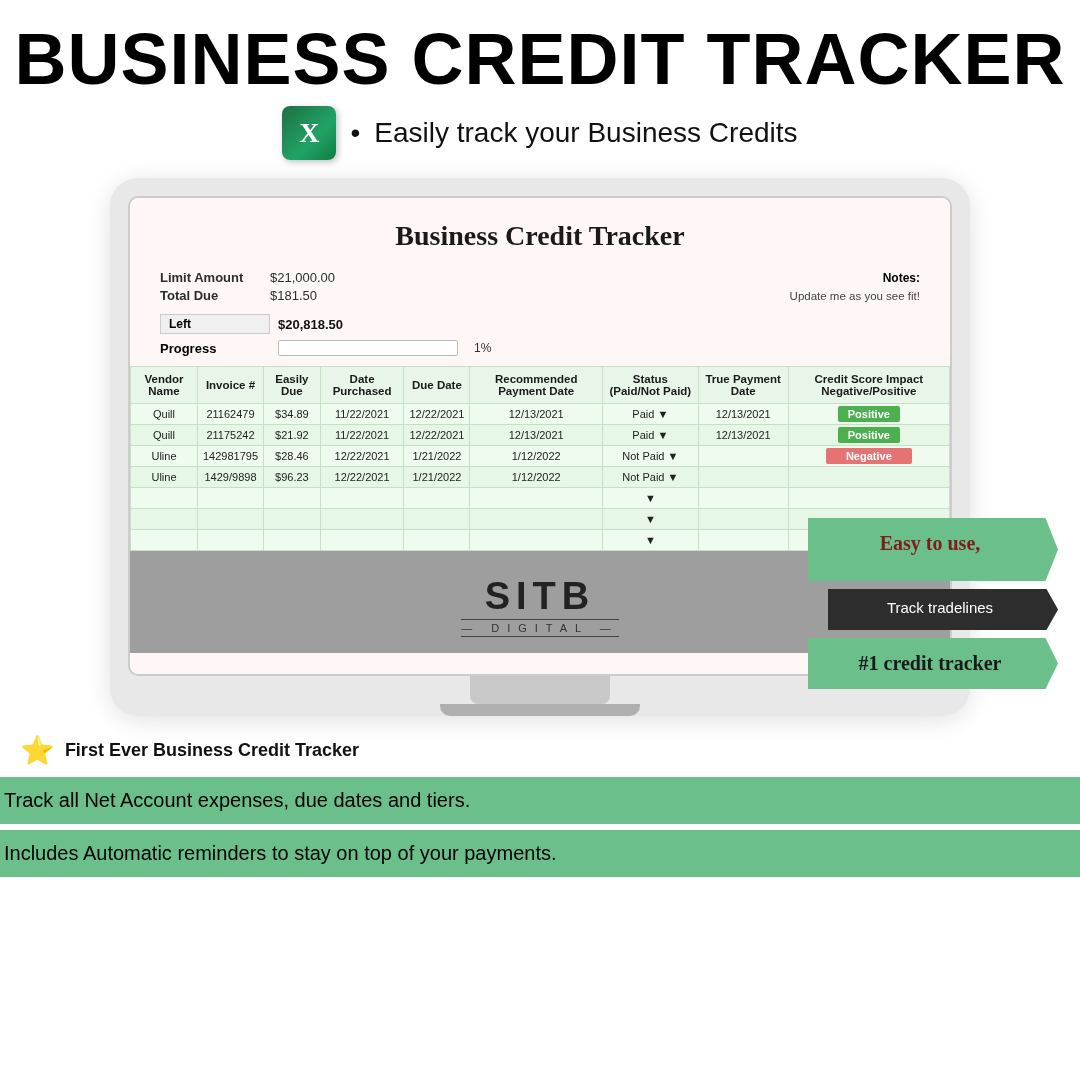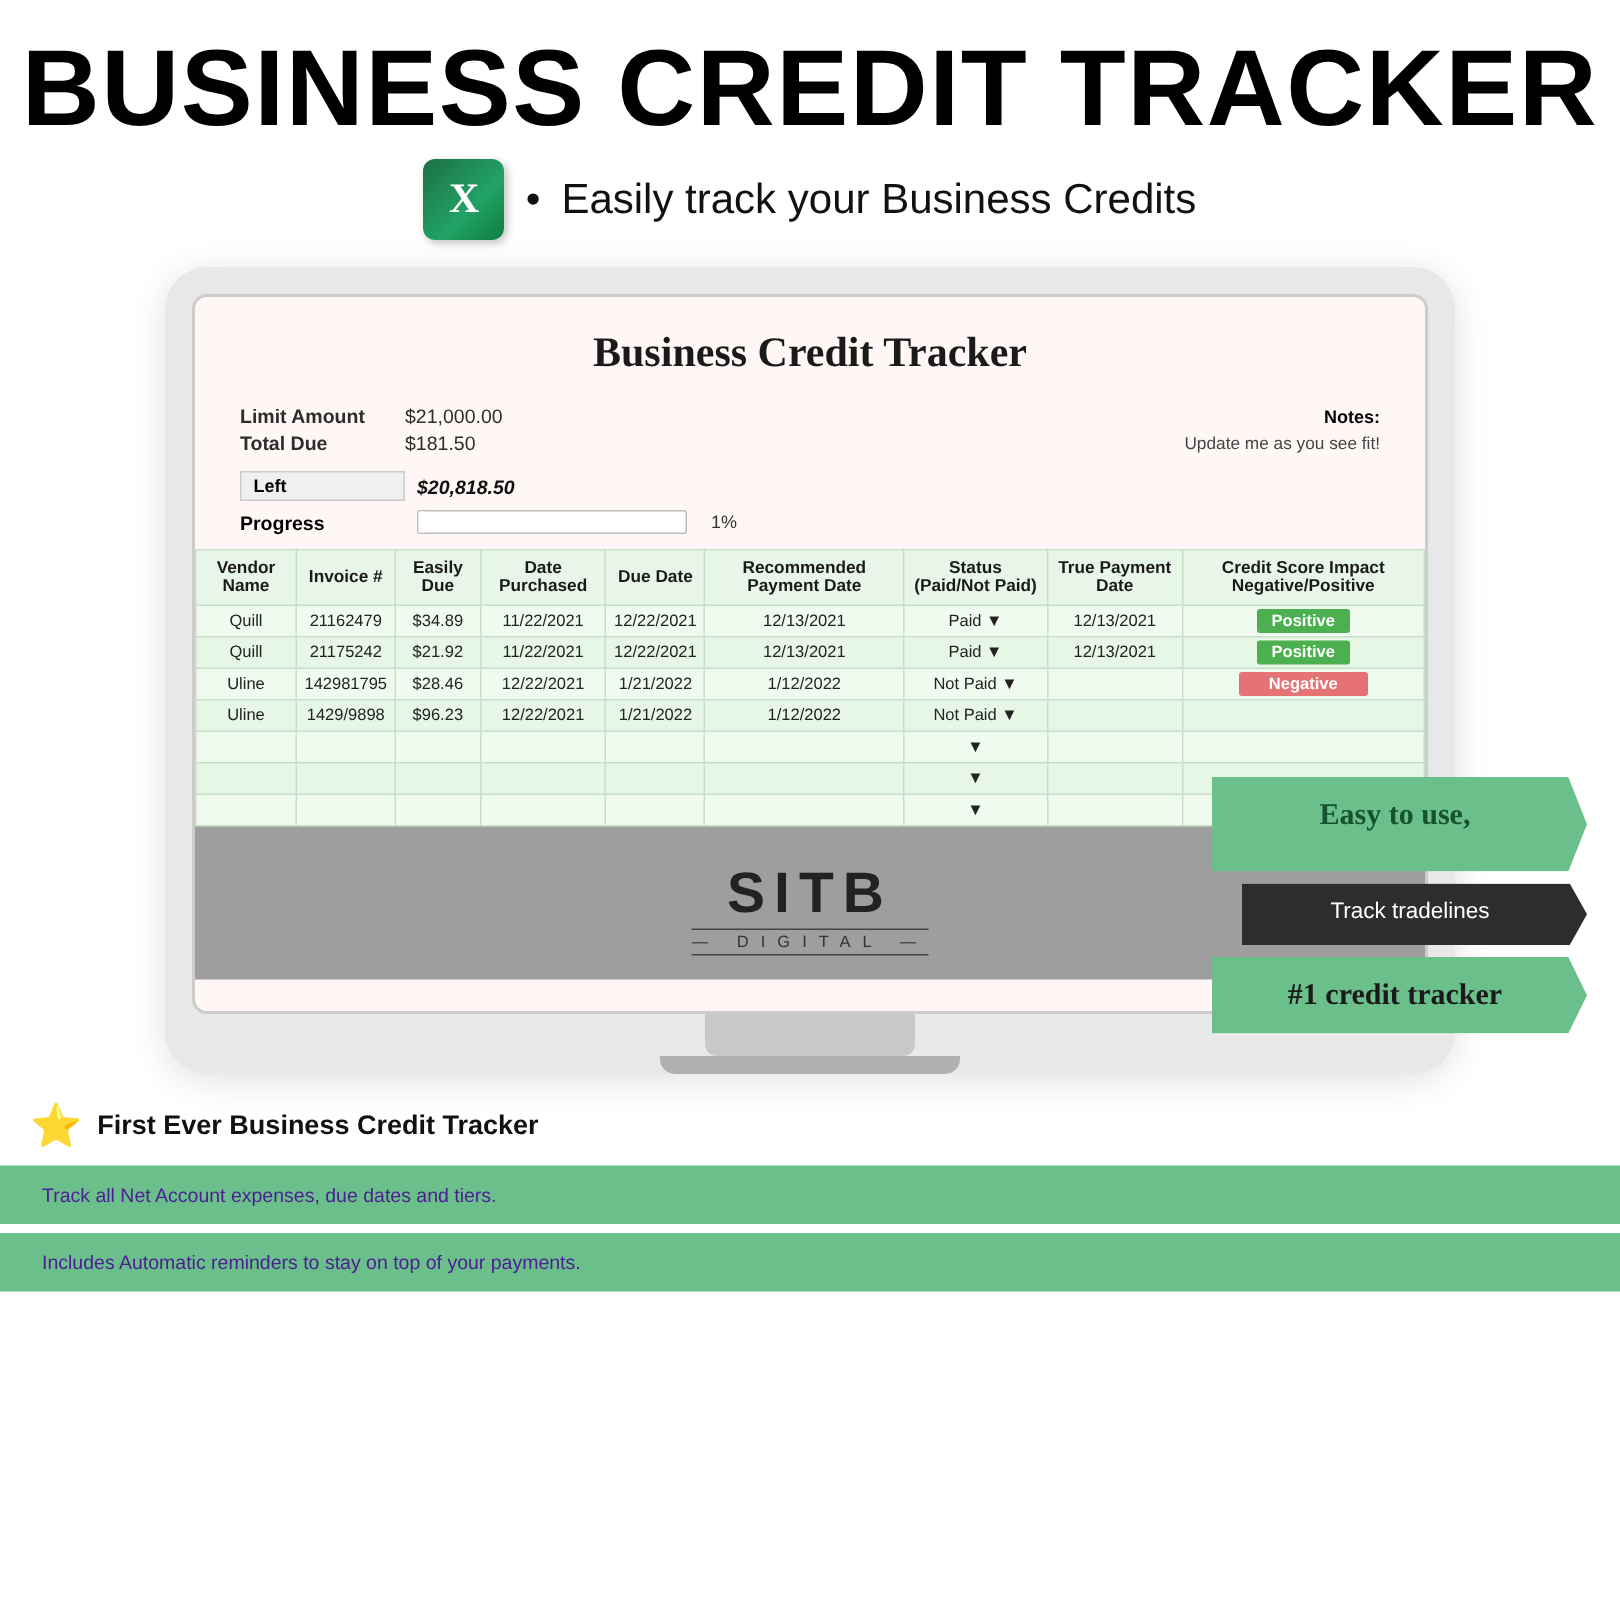--- a/index.html
+++ b/index.html
@@ -110,21 +110,20 @@
     .info-value {
       font-size: 13px;
       color: #2d2d2d;
       width: 120px;
     }
     .left-val {
       color: #111;
       font-size: 13px;
       font-weight: 700;
       padding-left: 8px;
-      font-style: italic;
     }
 
     .progress-row {
       display: flex;
       align-items: center;
       gap: 8px;
       padding: 0 30px;
       margin-bottom: 10px;
     }
     .progress-label {
@@ -209,21 +208,21 @@
       position: absolute;
       right: 22px;
       top: 340px;
       display: flex;
       flex-direction: column;
       gap: 8px;
       z-index: 10;
     }
     .ribbon {
       background: #6abf8a;
-      color: #14532d;
+      color: #7f1d1d;
       font-size: 20px;
       font-weight: 700;
       padding: 14px 28px 26px 22px;
       clip-path: polygon(0 0, 95% 0, 100% 50%, 95% 100%, 0 100%);
       min-width: 240px;
       text-align: center;
       font-family: Georgia, serif;
     }
     .ribbon-dark {
       background: #2d2d2d;
@@ -260,23 +259,23 @@
       font-size: 18px;
       font-weight: 600;
       color: #111;
     }
     .star-icon {
       font-size: 28px;
     }
 
     .green-bar {
       background: #6abf8a;
-      padding: 12px 28px;
-      font-size: 13px;
-      color: #4c1d95;
+      padding: 12px 4px;
+      font-size: 20px;
+      color: #000000;
       font-weight: 500;
       margin-bottom: 6px;
     }
 
     
     .monitor-logo {
       background: #9e9e9e;
       text-align: center;
       padding: 24px 0 16px 0;
       margin-top: 0;

